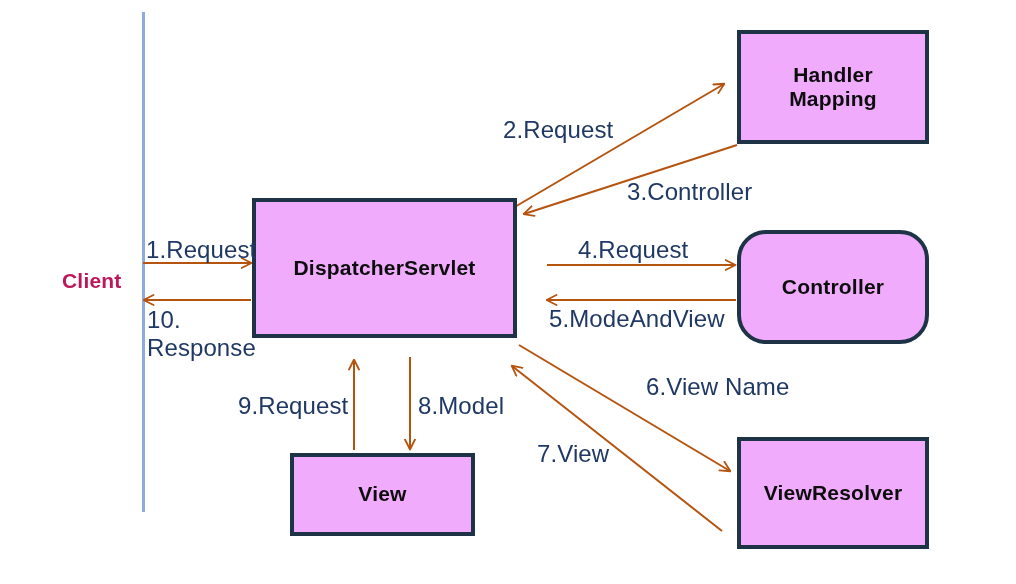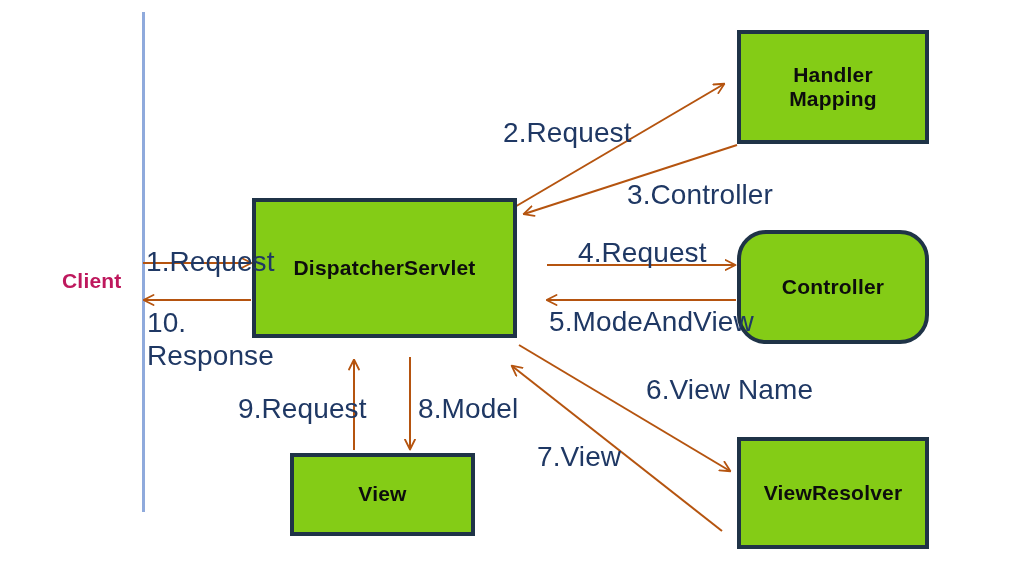--- a/index.html
+++ b/index.html
@@ -20,21 +20,21 @@
     left: 0;
     top: 0;
     width: 1016px;
     height: 584px;
     pointer-events: none;
   }
   .node-box {
     position: absolute;
     box-sizing: border-box;
     border: 4px solid #1F3347;
-    background: #84cc16;
+    background: #f0abfc;
     display: flex;
     align-items: center;
     justify-content: center;
     text-align: center;
     color: #0d0d0d;
     font-weight: bold;
     font-size: 21px;
     line-height: 1.15;
     letter-spacing: 0.2px;
   }
@@ -49,21 +49,21 @@
     letter-spacing: 0.2px;
     white-space: nowrap;
   }
   .lifeline {
     position: absolute;
     background: #8FAADC;
   }
   .edge-label {
     position: absolute;
     color: #1F3864;
-    font-size: 28px;
+    font-size: 24px;
     line-height: 1.18;
     white-space: pre-line;
     letter-spacing: 0.1px;
   }
 </style>
 </head>
 <body>
 
 <div id="canvas">
 
@@ -115,21 +115,21 @@
   </div>
 
   <div class="node-box" style="left:737px; top:437px; width:192px; height:112px;">
     <span class="lines">ViewResolver</span>
   </div>
 
   <div class="node-box" style="left:290px; top:453px; width:185px; height:83px;">
     <span class="lines">View</span>
   </div>
 
-  <div class="edge-label" style="left:146px; top:245px;">1.Request</div>
+  <div class="edge-label" style="left:146px; top:236px;">1.Request</div>
 
   <div class="edge-label" style="left:503px; top:116px;">2.Request</div>
 
   <div class="edge-label" style="left:627px; top:178px;">3.Controller</div>
 
   <div class="edge-label" style="left:578px; top:236px;">4.Request</div>
 
   <div class="edge-label" style="left:549px; top:305px;">5.ModeAndView</div>
 
   <div class="edge-label" style="left:625px; top:373px;margin-left:21px;">6.View Name</div>

